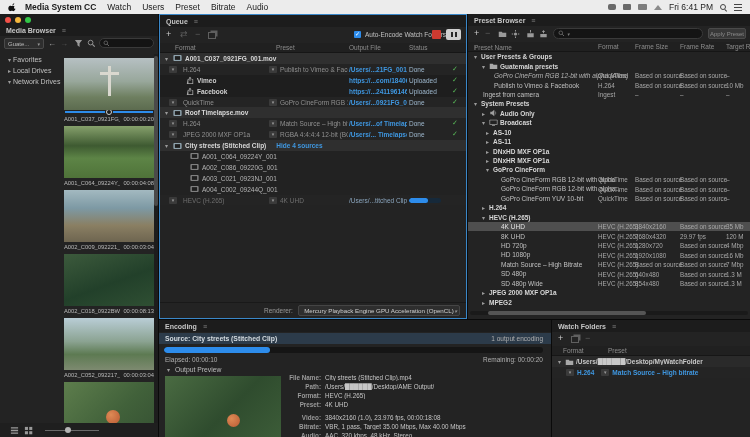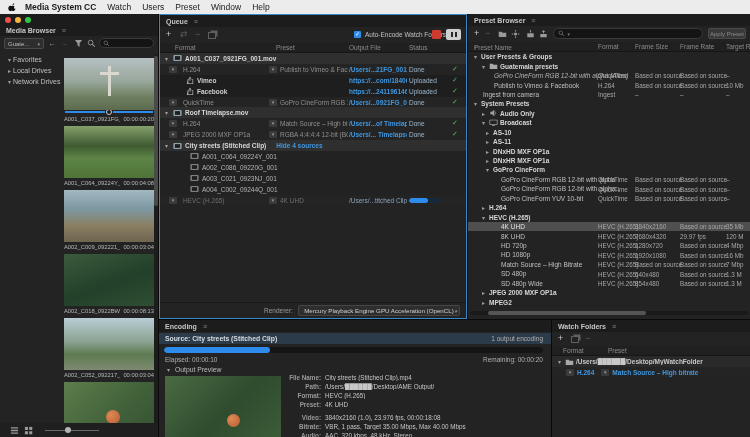--- a/index.html
+++ b/index.html
@@ -254,22 +254,31 @@
 <div class="screen">
 
   <div class="menubar">
     <svg class="apple-ic" viewBox="0 0 12 12" fill="currentColor">
         <use href="#i-apple"></use>
       </svg>
     <span class="mb-item bold">Media System CC</span>
     <span class="mb-item">Watch</span>
     <span class="mb-item">Users</span>
     <span class="mb-item">Preset</span>
-    <span class="mb-item">Window</span>
-    <span class="mb-item">Help</span>
+    <span class="mb-item">Bitrate</span>
+    <span class="mb-item">Audio</span>
+    <span class="mb-right">
+      <i class="st-ic st-a"></i>
+      <i class="st-ic st-b"></i>
+      <i class="st-ic st-c"></i>
+      <i class="st-ic st-d"></i>
+      <span class="clock">Fri 6:41 PM</span>
+      <i class="css-mag"></i>
+      <i class="css-list"></i>
+    </span>
   </div>
 
   <div class="panel mb-panel">
     <div class="lights">
       <i class="light l-red"></i>
       <i class="light l-yel"></i>
       <i class="light l-grn"></i>
     </div>
     <div class="tabrow">
       <span class="tablabel">Media Browser</span>

